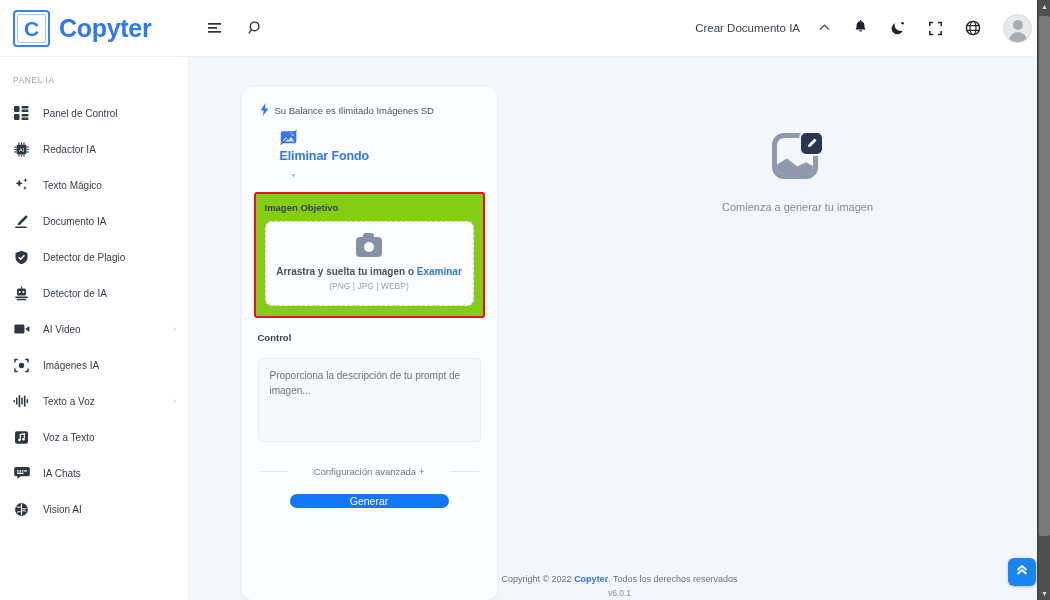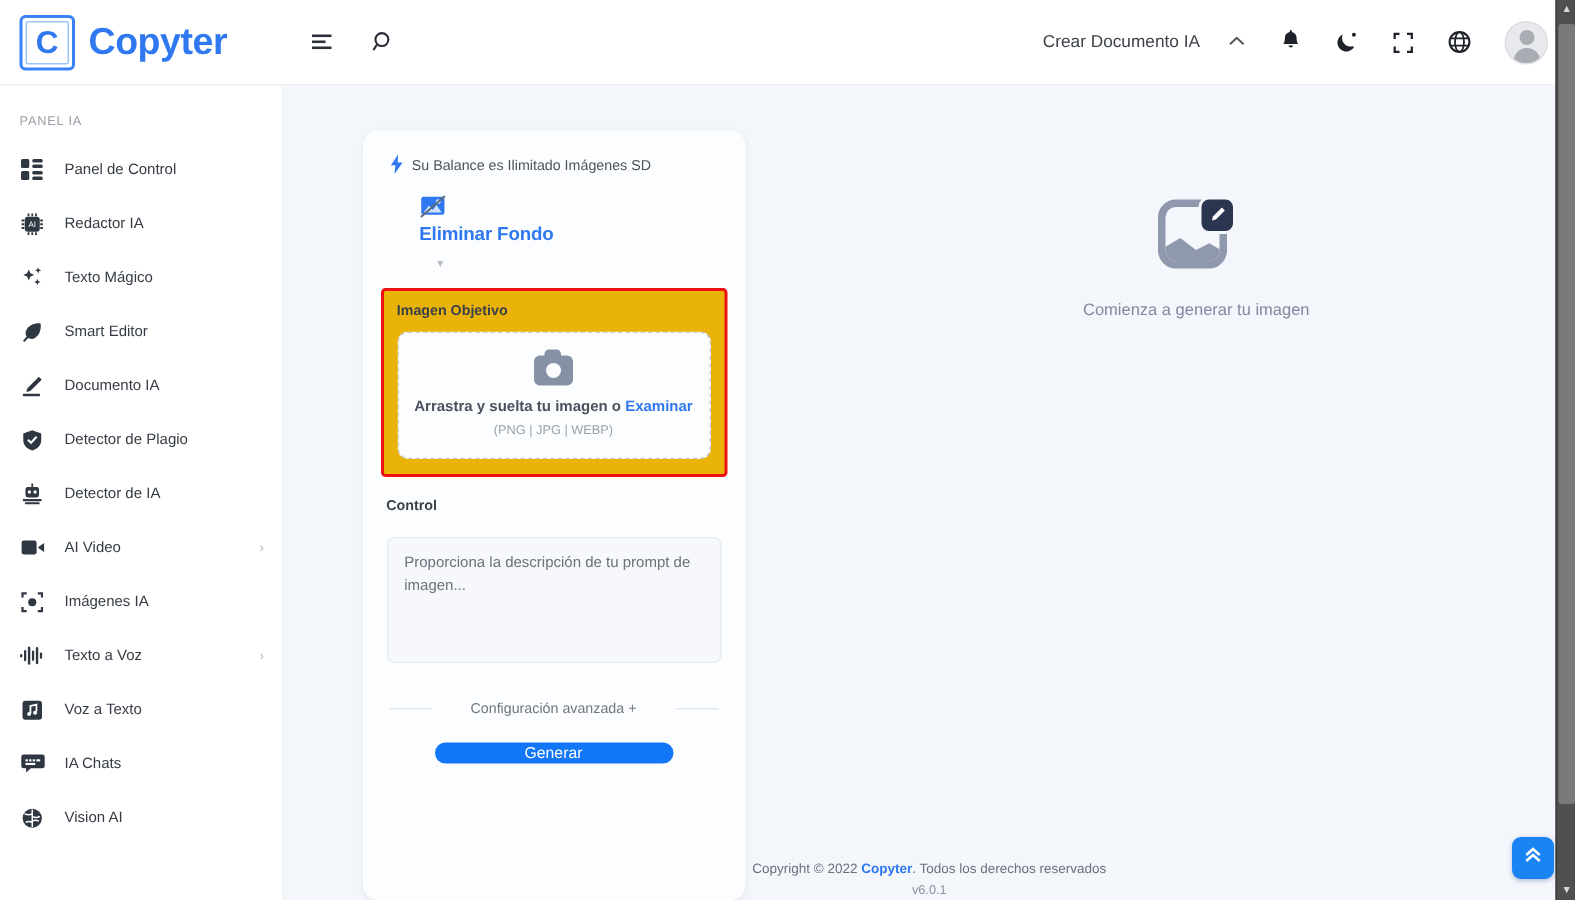--- a/index.html
+++ b/index.html
@@ -243,21 +243,21 @@
     color: #b9bec6;
     padding-left: 12px;
   }
 
   
   .target-block {
     margin: 12px 0 0 0;
     border: 2px solid #ee1111;
     border-radius: 3px;
     padding: 8px 9px 10px 9px;
-    background: #eab308;
+    background: #84cc16;
   }
   .field-label {
     font-size: 9.5px;
     color: #3a4049;
     font-weight: bold;
     margin-bottom: 8px;
     display: block;
   }
   .dropzone {
     border: 1px dashed #c7cdd6;
@@ -564,29 +564,20 @@
           <svg width="16" height="16" viewBox="0 0 16 16">
             <path d="M5.2 2.6l1.1 2.6 2.6 1.1-2.6 1.1-1.1 2.6-1.1-2.6L1.5 6.3l2.6-1.1z" fill="#2f3743"></path>
             <path d="M11.4 1.1l0.6 1.5 1.5 0.6-1.5 0.6-0.6 1.5-0.6-1.5-1.5-0.6 1.5-0.6z" fill="#2f3743"></path>
             <path d="M10.9 8.9l0.6 1.5 1.5 0.6-1.5 0.6-0.6 1.5-0.6-1.5-1.5-0.6 1.5-0.6z" fill="#2f3743"></path>
           </svg>
         </span>
         <span class="nav-label">Texto Mágico</span>
         <span class="nav-chevron"></span>
       </div>
 
-      <div class="nav-item">
-        <span class="nav-icon">
-          <svg width="15" height="15" viewBox="0 0 15 15">
-            <path d="M13 1.6C10.4 1.2 6 2.4 4.1 5.1c-1.6 2.3-1 4.4-0.3 5.3L1.3 13.1l0.9 0.9 2.7-2.6c1.1 0.7 3.2 1 5.2-0.8C12.8 8.5 13.6 4.3 13 1.6z" fill="#2f3743"></path>
-          </svg>
-        </span>
-        <span class="nav-label">Smart Editor</span>
-        <span class="nav-chevron"></span>
-      </div>
 
       <div class="nav-item">
         <span class="nav-icon">
           <svg width="15" height="15" viewBox="0 0 15 15">
             <path d="M11.9 1.2l1.9 1.9-7.6 7.6-2.6 0.7 0.7-2.6z" fill="#2f3743"></path>
             <rect x="1.2" y="12.5" width="11.5" height="1.6" rx="0.6" fill="#2f3743"></rect>
           </svg>
         </span>
         <span class="nav-label">Documento IA</span>
         <span class="nav-chevron"></span>

